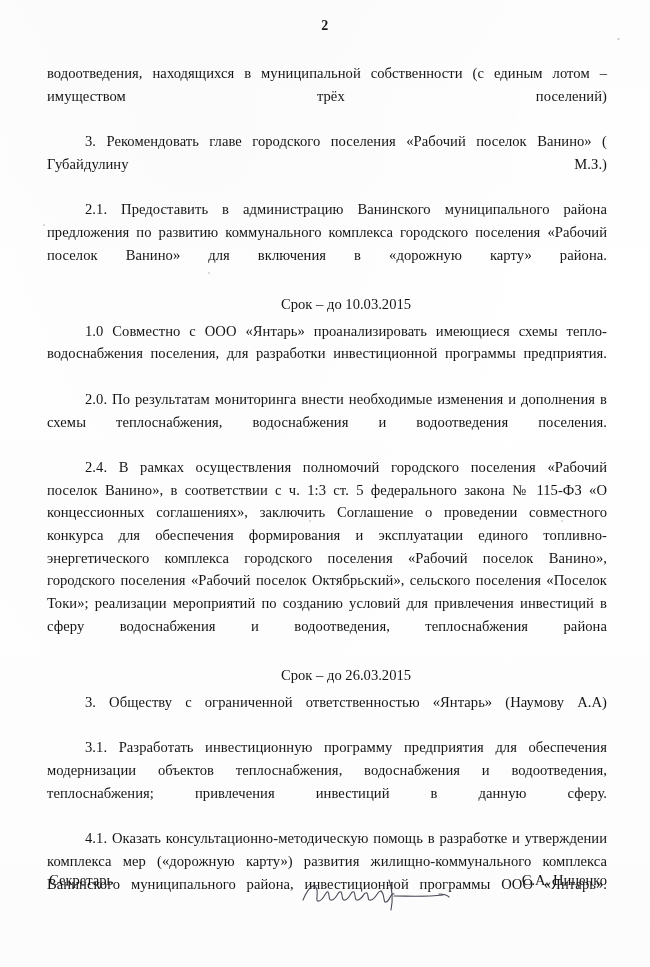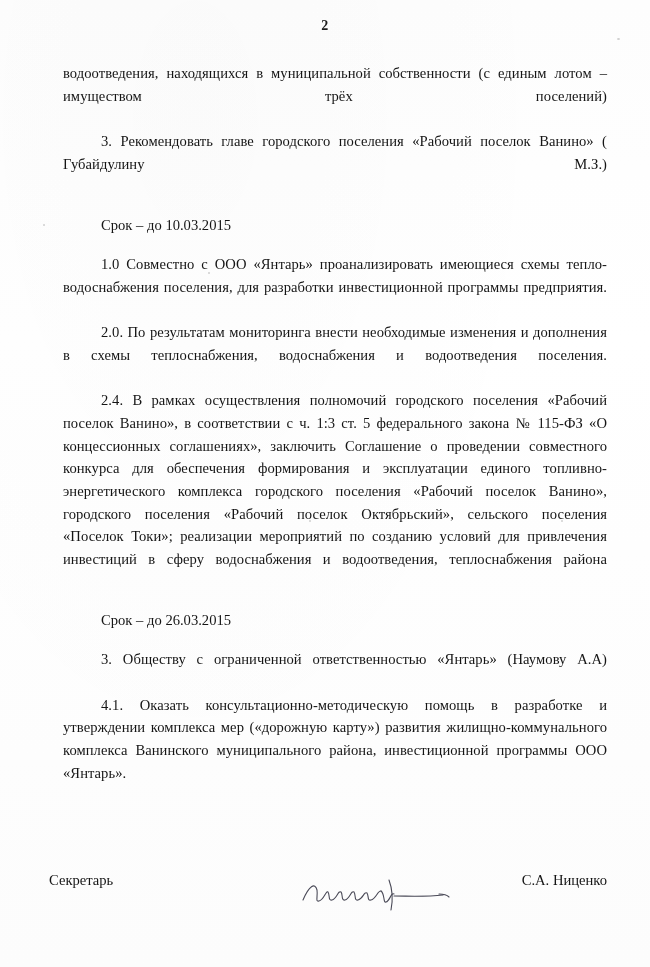--- a/index.html
+++ b/index.html
@@ -41,40 +41,40 @@
 
   
   .body-block {
     position: absolute;
     top: 62px;
     left: 47px;
     width: 560px;
   }
 
   p.para {
-    margin: 0 0 0 16px;
+    margin: 0 0 0 0;
     font-size: 14.6px;
     line-height: 22.7px;
     text-align: justify;
     text-justify: inter-word;
     letter-spacing: 0.05px;
     word-spacing: 0.4px;
     color: #151515;
     font-family: Liberation Serif, serif;
   }
   p.para + p.para { margin-top: 0; }
 
   p.indent { text-indent: 38px; }
   p.noindent { text-indent: 0; }
 
   
   p.srok {
-    text-align: left;
+    text-align: center;
     text-indent: 38px;
-    margin: 16px;
+    margin: 4px;
     font-size: 14.6px;
     line-height: 22.7px;
     color: #151515;
   }
 
   
   p.para::after {
     content: "";
     display: inline-block;
     width: 100%;
@@ -126,34 +126,36 @@
 <div class="page">
 
   <div class="page-number">2</div>
 
   <div class="body-block">
 
     <p class="para noindent">водоотведения, находящихся в муниципальной собственности (с единым лотом – имуществом трёх поселений)</p>
 
     <p class="para indent">3. Рекомендовать главе городского поселения «Рабочий поселок Ванино» ( Губайдулину М.З.)</p>
 
+    <p class="para indent">2.1. Предоставить в администрацию Ванинского муниципального района предложения по развитию коммунального комплекса городского поселения «Рабочий поселок Ванино» для включения в «дорожную карту» района.</p>
 
     <p class="srok">Срок – до 10.03.2015</p>
 
     <p class="para indent">1.0 Совместно с ООО «Янтарь» проанализировать имеющиеся схемы тепло-водоснабжения поселения, для разработки инвестиционной программы предприятия.</p>
 
 
     <p class="para indent">2.0. По результатам мониторинга внести необходимые изменения и дополнения в схемы теплоснабжения, водоснабжения и водоотведения поселения.</p>
 
     <p class="para indent">2.4. В рамках осуществления полномочий городского поселения «Рабочий поселок Ванино», в соответствии с ч. 1:3 ст. 5 федерального закона № 115-ФЗ «О концессионных соглашениях», заключить Соглашение о проведении совместного конкурса для обеспечения формирования и эксплуатации единого топливно-энергетического комплекса городского поселения «Рабочий поселок Ванино», городского поселения «Рабочий поселок Октябрьский», сельского поселения «Поселок Токи»; реализации мероприятий по созданию условий для привлечения инвестиций в сферу водоснабжения и водоотведения, теплоснабжения района</p>
 
     <p class="srok">Срок – до 26.03.2015</p>
 
     <p class="para indent">3. Обществу с ограниченной ответственностью «Янтарь» (Наумову А.А)</p>
 
+    <p class="para indent">3.1.     Разработать инвестиционную программу предприятия для обеспечения модернизации объектов теплоснабжения, водоснабжения и водоотведения, теплоснабжения; привлечения инвестиций в данную сферу.</p>
 
 
     <p class="para indent">4.1. Оказать консультационно-методическую помощь в разработке и утверждении комплекса мер («дорожную карту») развития жилищно-коммунального комплекса Ванинского муниципального района, инвестиционной программы ООО «Янтарь».</p>
 
   </div>
 
   <div class="signature-block">
     <div class="sig-role">Секретарь</div>
 
     <div class="sig-mark">

